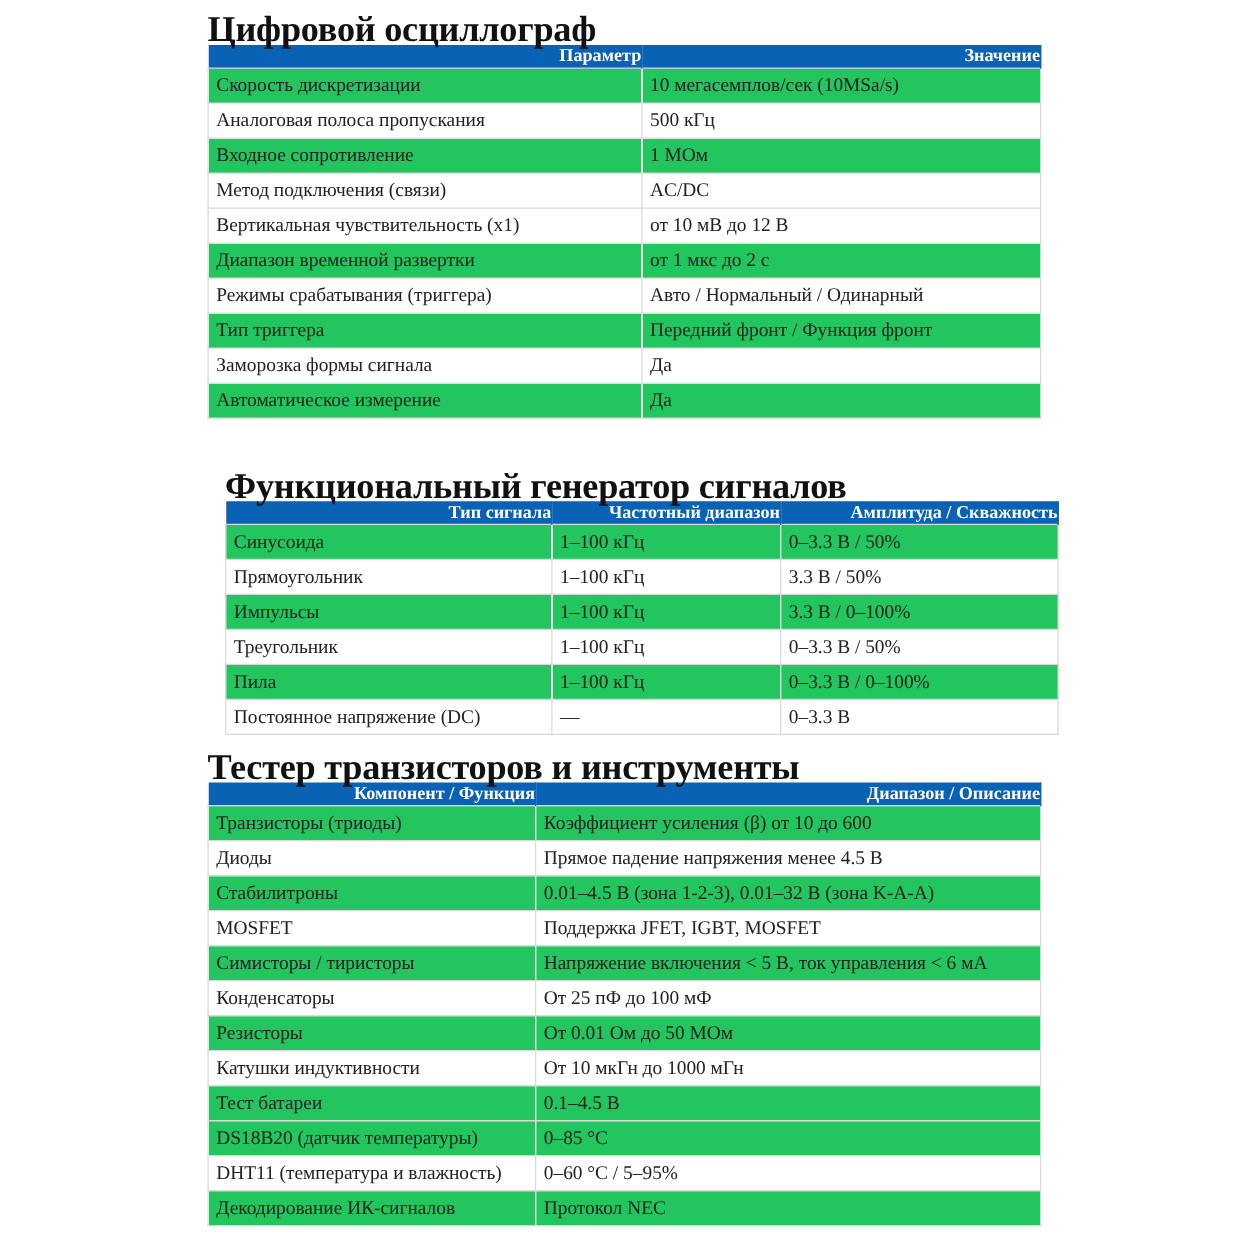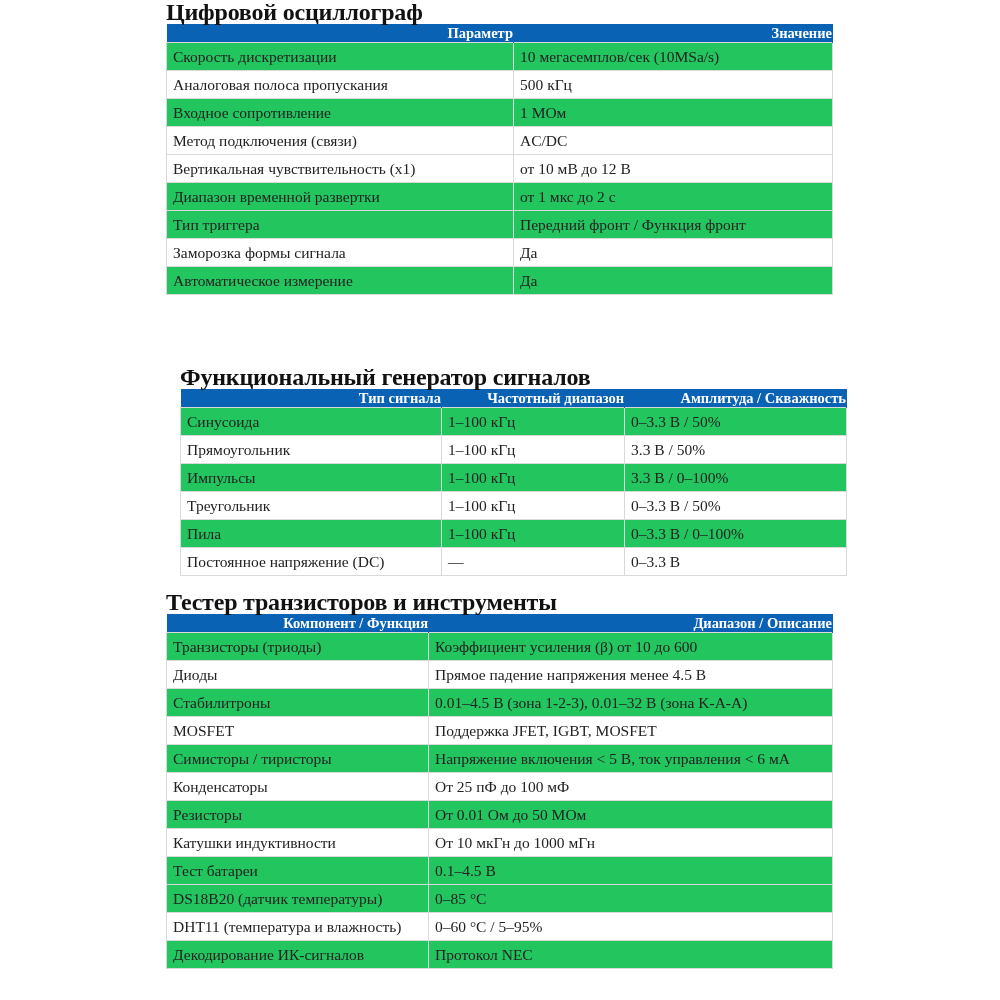--- a/index.html
+++ b/index.html
@@ -1,20 +1,20 @@
 <!DOCTYPE html>
 <html><head>
 <meta charset="utf-8">
 <style>
   html, body { margin: 0; padding: 0; background: #ffffff; }
   body { width: 1000px; height: 1000px; position: relative; overflow: hidden;
          font-family: "Liberation Serif", serif; color: #222; }
   .section { position: absolute; left: 166px; width: 666px; }
-  .sec-title { font-family: "Liberation Serif", serif; font-weight: bold; font-size: 24px;
-               line-height: 24px; color: #111; margin: 0; padding: 0 0 0 0; height: 24px;
+  .sec-title { font-family: "Liberation Serif", serif; font-weight: bold; font-size: 29px;
+               line-height: 24px; color: #111; margin: 0; padding: 12px 0 0 0; height: 24px;
                letter-spacing: -0.2px; }
   table { border-collapse: collapse; width: 666px; table-layout: fixed; }
   th { background: #0a62b4; color: #ffffff; font-weight: bold; font-size: 14.5px;
        height: 18px; padding: 0; line-height: 18px; text-align: right;
        border-right: 1px solid #0a62b4; }
   td { font-size: 15.5px; height: 27px; padding: 0 0 0 6px; line-height: 27px;
        border: 1px solid #d9d9d9; color: #222; white-space: nowrap; overflow: hidden; }
   tr.odd td { background: #22c55e; }
   tr.even td { background: #ffffff; }
   #s1 { top: 0px; }
@@ -54,20 +54,24 @@
           <td>Метод подключения (связи)</td>
           <td>AC/DC</td>
         </tr>
         <tr class="even">
           <td>Вертикальная чувствительность (x1)</td>
           <td>от 10 мВ до 12 В</td>
         </tr>
         <tr class="odd">
           <td>Диапазон временной развертки</td>
           <td>от 1 мкс до 2 с</td>
+        </tr>
+        <tr class="even">
+          <td>Режимы срабатывания (триггера)</td>
+          <td>Авто / Нормальный / Одинарный</td>
         </tr>
         <tr class="odd">
           <td>Тип триггера</td>
           <td>Передний фронт / Функция фронт</td>
         </tr>
         <tr class="even">
           <td>Заморозка формы сигнала</td>
           <td>Да</td>
         </tr>
         <tr class="odd">

